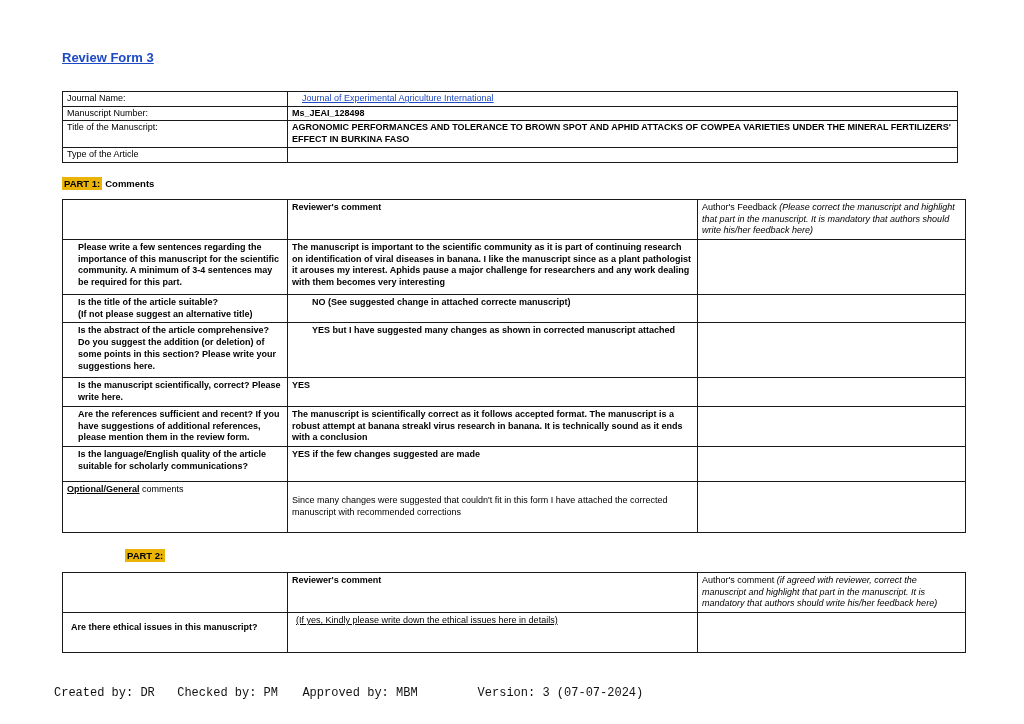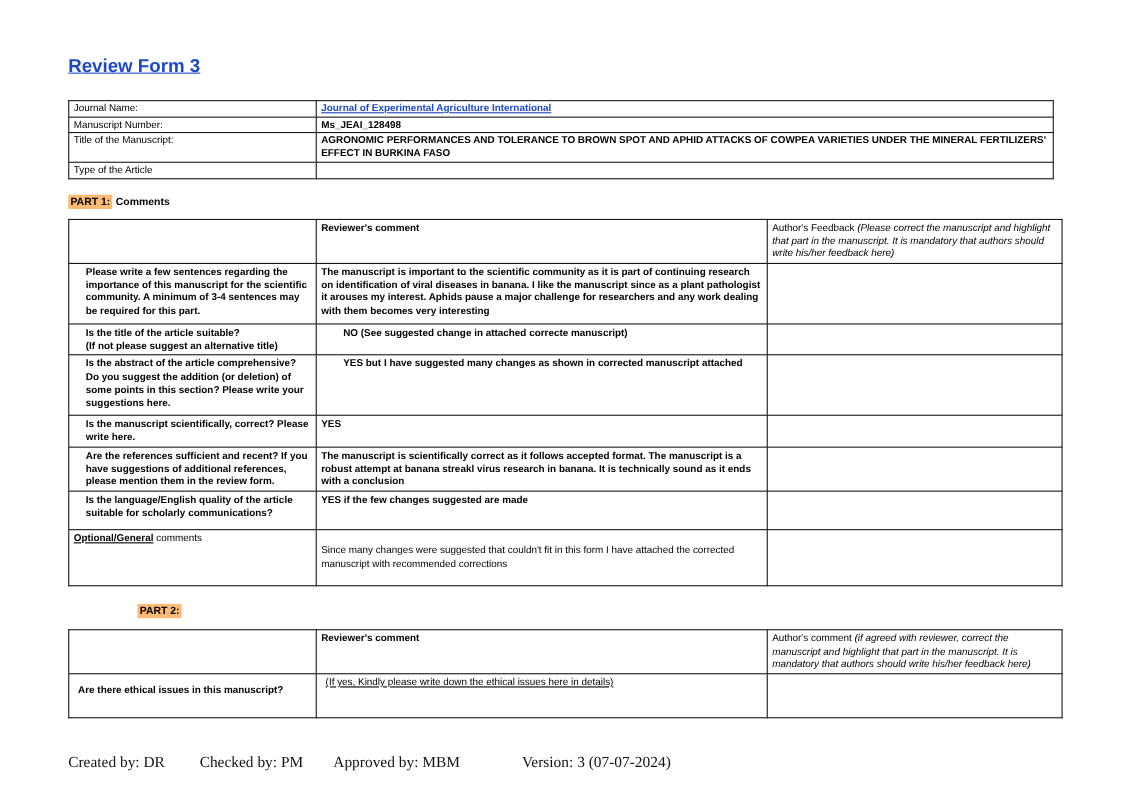--- a/index.html
+++ b/index.html
@@ -2,52 +2,52 @@
 <html><head>
 <meta charset="utf-8">
 <style>
   html,body{margin:0;padding:0;background:#fff;}
   .page{
     position:relative;width:1024px;height:724px;background:#ffffff;
     font-family:"Liberation Sans",sans-serif;color:#000;overflow:hidden;
   }
   .page-title{
     position:absolute;left:62px;top:50px;margin:0;
-    font-size:17px;font-weight:bold;text-decoration:underline;color:#1d49c4;
+    font-size:13px;font-weight:bold;text-decoration:underline;color:#1d49c4;
   }
   table{border-collapse:collapse;table-layout:fixed;}
   td{border:1px solid #1a1a1a;vertical-align:top;padding:1px 4px;font-size:9px;line-height:1.3;word-wrap:break-word;}
   
   .info-table{position:absolute;left:62px;top:91px;width:896px;}
   .info-table td.lbl{font-weight:normal;}
   .info-table td.val{font-weight:bold;}
-  .journal-link{color:#1d49c4;font-weight:bold;text-decoration:underline;cursor:pointer;}
+  .journal-link{color:#1d49c4;font-weight:normal;text-decoration:underline;cursor:pointer;margin-left:10px;}
   
   .part-label{position:absolute;font-size:9.5px;font-weight:bold;}
-  .hl{background:#fdba74;padding:1px 2px;}
+  .hl{background:#eab308;padding:1px 2px;}
   .hl.u{}
   .part-suffix{margin-left:3px;}
   
   .form-table{position:absolute;left:62px;width:903px;}
   .form-table td{padding:2px 4px;}
   .q{font-weight:bold;padding-left:15px !important;white-space:pre-line;}
   .c{font-weight:bold;white-space:pre-line;}
   .c.indent{padding-left:24px !important;}
   .hdr-col2{font-weight:bold;}
   .hdr-col3 b{font-weight:normal;font-style:normal;}
   .hdr-col3 i{font-style:italic;font-weight:normal;}
   .opt-lbl{font-weight:bold;text-decoration:underline;}
   .opt-rest{font-weight:normal;}
   .c.plain{font-weight:normal;padding-top:13px !important;}
   .eth-q{font-weight:bold;padding-top:9px !important;padding-left:8px !important;}
   .eth-c{text-decoration:underline;padding-left:8px !important;}
   
   .footer{
-    position:absolute;left:62px;top:686px;width:900px;
-    font-family:Liberation Serif, serif;font-size:14px;color:#111;
+    position:absolute;left:54px;top:686px;width:900px;
+    font-family:Liberation Mono, monospace;font-size:12px;color:#111;
   }
   .footer span{display:inline-block;}
   .f1{width:116px;} .f2{width:118px;} .f3{width:168px;}
 </style>
 </head>
 <body>
 
 <div class="page">
 
   <h1 class="page-title">Review Form 3</h1>

